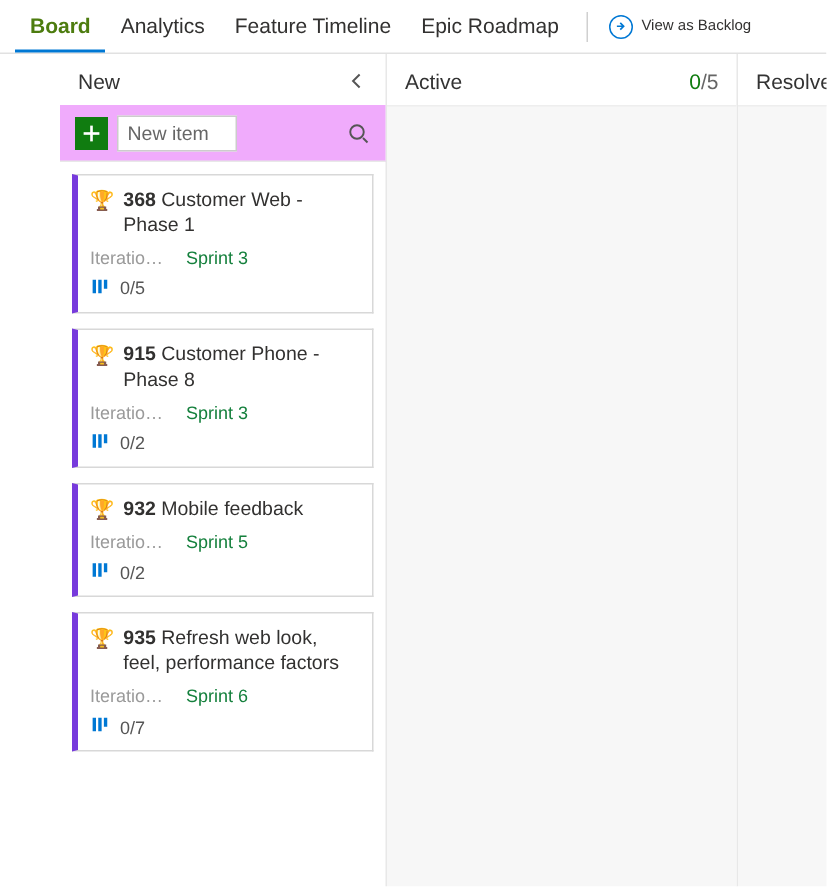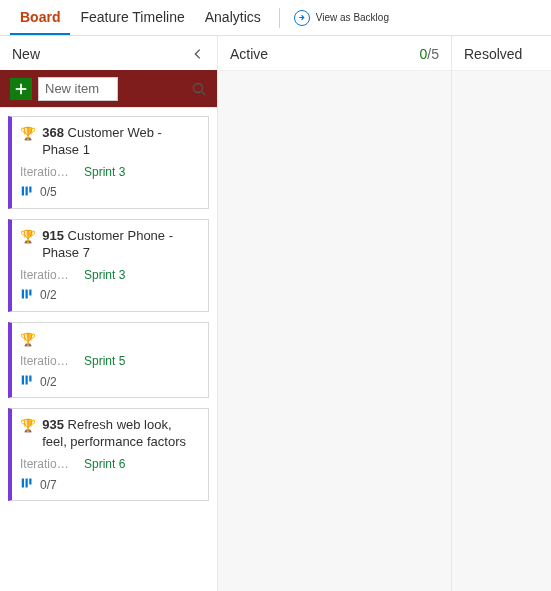--- a/index.html
+++ b/index.html
@@ -25,21 +25,21 @@
     display: flex; align-items: center;
     padding: 0 10px;
     font-size: 14px;
     color: #323130;
     cursor: pointer;
     border-bottom: 2px solid transparent;
   }
   .tab.active {
     font-weight: 600;
     border-bottom: 2px solid #0078d4;
-    color: #c2410c;
+    color: #4d7c0f;
   }
   .tabs-sep {
     width: 1px;
     height: 20px;
     background: #d0d0d0;
     margin: 0 8px;
     align-self: center;
   }
   .view-backlog {
     display: flex; align-items: center;
@@ -54,20 +54,21 @@
     border: 1.3px solid #0078d4;
     border-radius: 50%;
     display: flex; align-items: center; justify-content: center;
     color: #0078d4;
     font-size: 10px;
   }
   
   .board {
     display: flex;
     height: calc(100% - 36px);
+    padding-left: 40px;
   }
   .column {
     border-right: 1px solid #e8e8e8;
     display: flex;
     flex-direction: column;
     background: #fff;
   }
   .column:last-child { border-right: none; }
   .col-new { flex: 0 0 218px; }
   .col-active { flex: 0 0 234px; }
@@ -88,21 +89,21 @@
   .wip-badge .cur { color: #107c10; }
   .chev-left {
     width: 14px; height: 14px;
     color: #555;
   }
   
   .newitem-row {
     display: flex;
     align-items: center;
     padding: 0 10px;
-    background: #7f1d1d;
+    background: #f0abfc;
     height: 38px;
     border-bottom: 1px solid #e8e8e8;
   }
   .plus-btn {
     width: 22px; height: 22px;
     background: #107c10;
     color: #fff;
     display: flex; align-items: center; justify-content: center;
     font-size: 16px;
     font-weight: bold;
@@ -177,22 +178,23 @@
     background: #f7f7f7;
     border-top: 1px solid #eee;
   }
 </style>
 </head>
 <body>
 
 <div class="tabs-bar">
   <div class="tabs-left">
     <div class="tab active">Board</div>
+    <div class="tab">Analytics</div>
     <div class="tab">Feature Timeline</div>
-    <div class="tab">Analytics</div>
+    <div class="tab">Epic Roadmap</div>
   </div>
   <div class="tabs-sep"></div>
   <div class="view-backlog">
     <span class="arrow-circle">
       <svg viewBox="0 0 16 16" width="9" height="9" fill="none" stroke="currentColor" stroke-width="2">
           <path d="M4 8h7M8 4l4 4-4 4"></path>
         </svg>
     </span>
     <span>View as Backlog</span>
   </div>
@@ -245,21 +247,21 @@
           </span>
           <span>0/5</span>
         </div>
       </div>
 
       <div class="card">
         <div class="card-title-row">
           <span class="trophy-ic">🏆</span>
           <span>
             <span class="card-id">915</span>
-            <span>Customer Phone - Phase 7</span>
+            <span>Customer Phone - Phase 8</span>
           </span>
         </div>
         <div class="card-meta-row">
           <span class="card-meta-label">Iteration …</span>
           <span class="card-meta-val">Sprint 3</span>
         </div>
         <div class="card-bottom-row">
           <span class="col-ic">
             <svg viewBox="0 0 16 16" width="14" height="12" fill="currentColor">
                 <rect x="1" y="2" width="3" height="12"></rect>
@@ -267,20 +269,24 @@
                 <rect x="11" y="2" width="3" height="8"></rect>
               </svg>
           </span>
           <span>0/2</span>
         </div>
       </div>
 
       <div class="card">
         <div class="card-title-row">
           <span class="trophy-ic">🏆</span>
+          <span>
+            <span class="card-id">932</span>
+            <span>Mobile feedback</span>
+          </span>
         </div>
         <div class="card-meta-row">
           <span class="card-meta-label">Iteration …</span>
           <span class="card-meta-val">Sprint 5</span>
         </div>
         <div class="card-bottom-row">
           <span class="col-ic">
             <svg viewBox="0 0 16 16" width="14" height="12" fill="currentColor">
                 <rect x="1" y="2" width="3" height="12"></rect>
                 <rect x="6" y="2" width="3" height="12"></rect>

